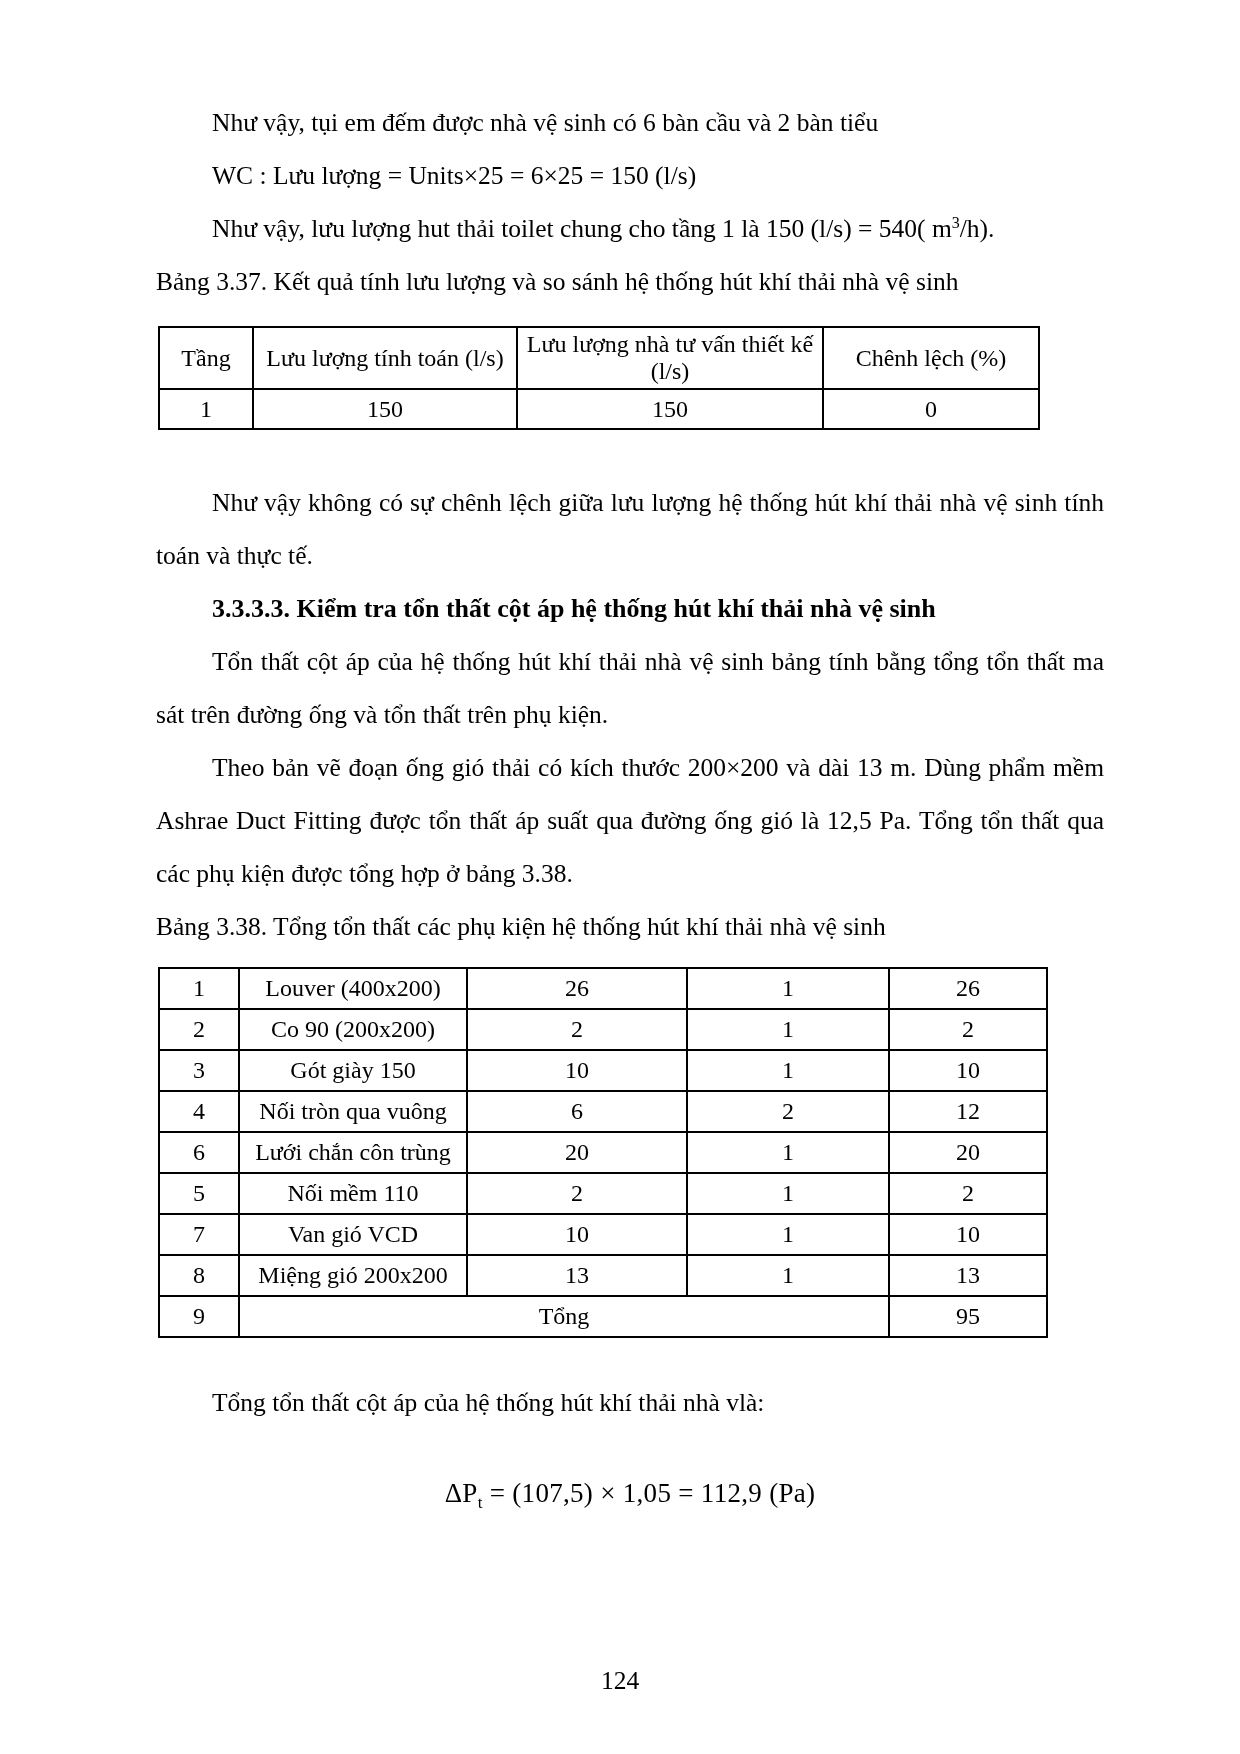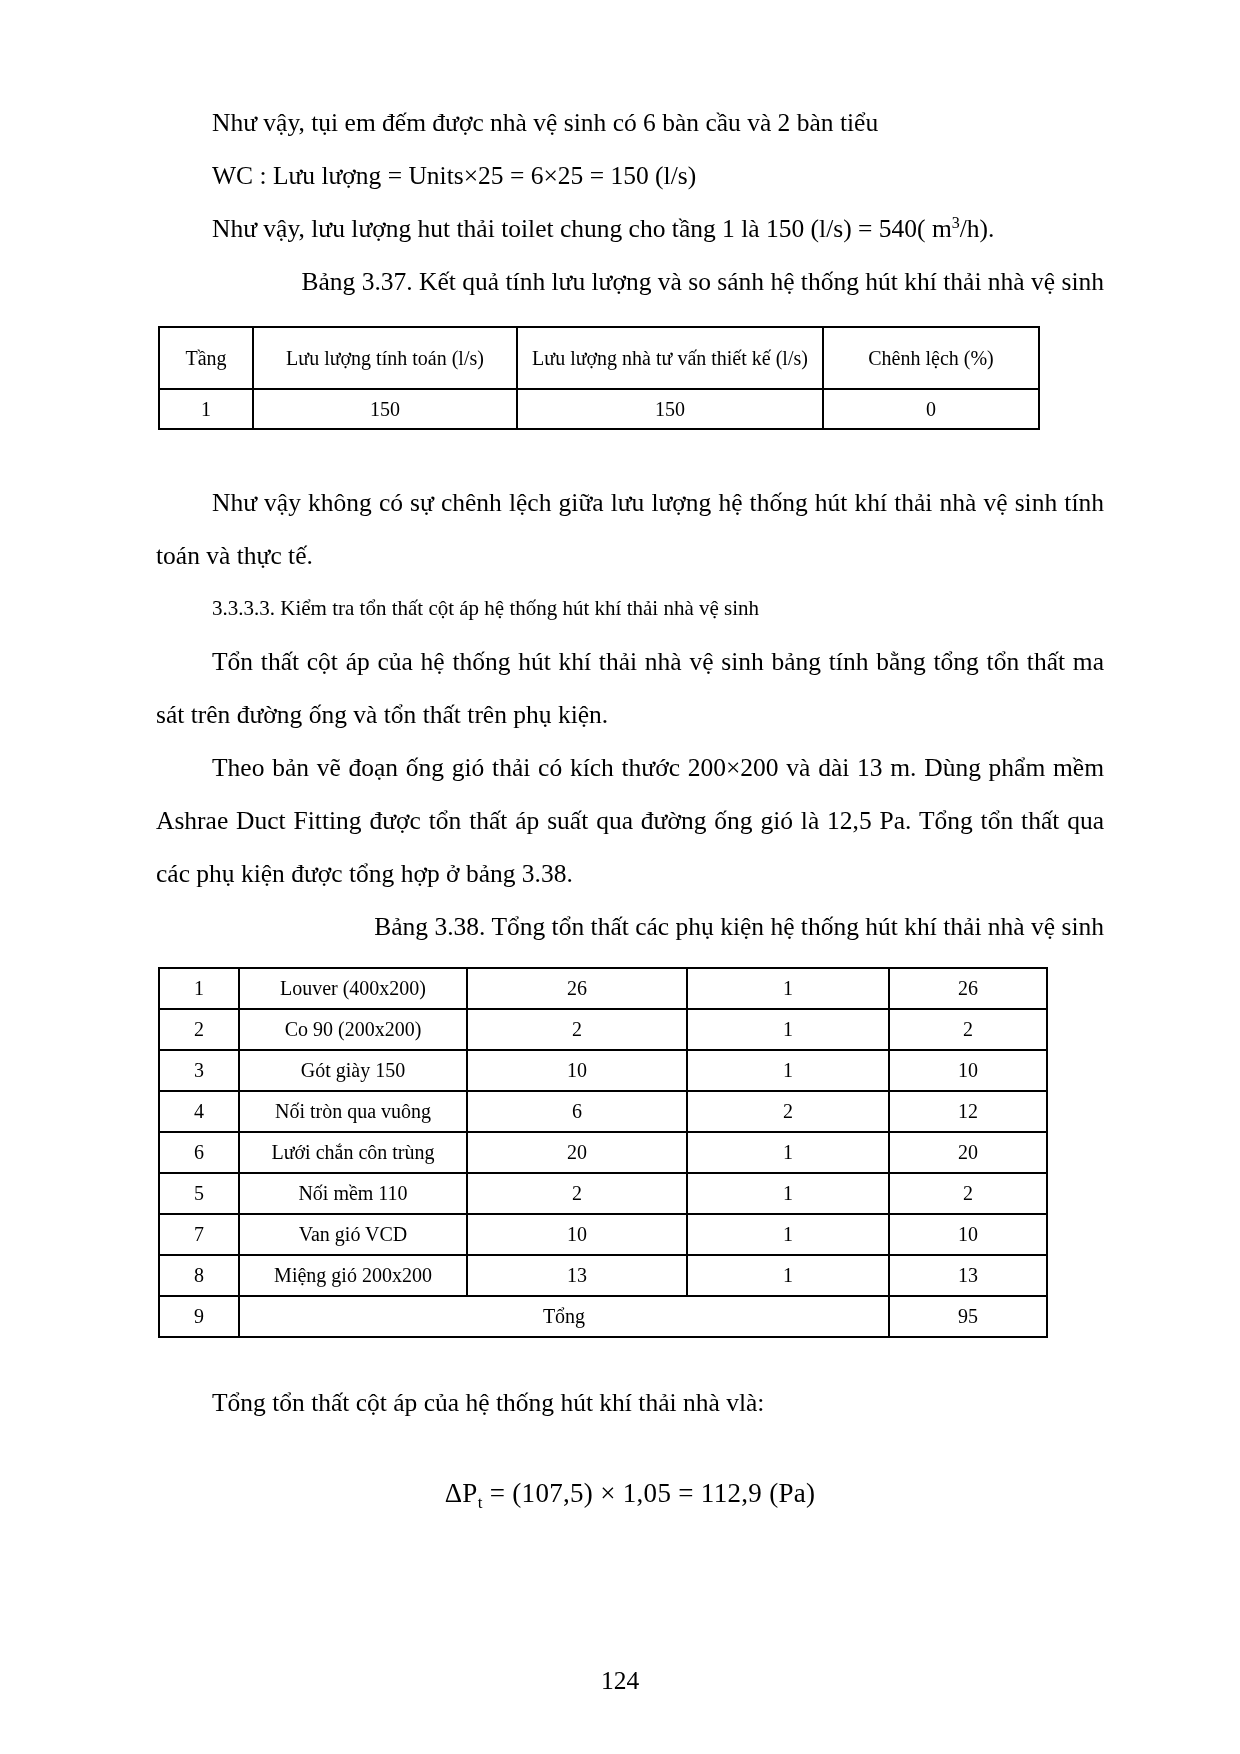--- a/index.html
+++ b/index.html
@@ -32,42 +32,42 @@
     font-size: 25.5px;
     line-height: 53px;
     text-align: justify;
     text-indent: 56px;
     hyphens: none;
   }
   p.caption {
     margin: 0;
     font-size: 25.5px;
     line-height: 53px;
-    text-align: right;
+    text-align: left;
     text-indent: 0;
   }
   p.heading {
     margin: 0;
-    font-size: 21px;
-    line-height: 53px;
-    font-weight: normal;
+    font-size: 26px;
+    line-height: 53px;
+    font-weight: bold;
     text-indent: 56px;
   }
   .spacer-8 { height: 8px; }
   .spacer-14 { height: 14px; }
   .spacer-18 { height: 18px; }
   .spacer-22 { height: 22px; }
   .spacer-38 { height: 38px; }
   .spacer-46 { height: 46px; }
 
   table.doc-table {
     border-collapse: collapse;
     width: 100%;
     table-layout: fixed;
-    font-size: 20px;
+    font-size: 24px;
     line-height: 1.12;
     padding-left: 32px;
   }
   table.doc-table td,
   table.doc-table th {
     border: 2px solid #000000;
     text-align: center;
     vertical-align: middle;
     font-weight: normal;
     padding: 2px 4px;

